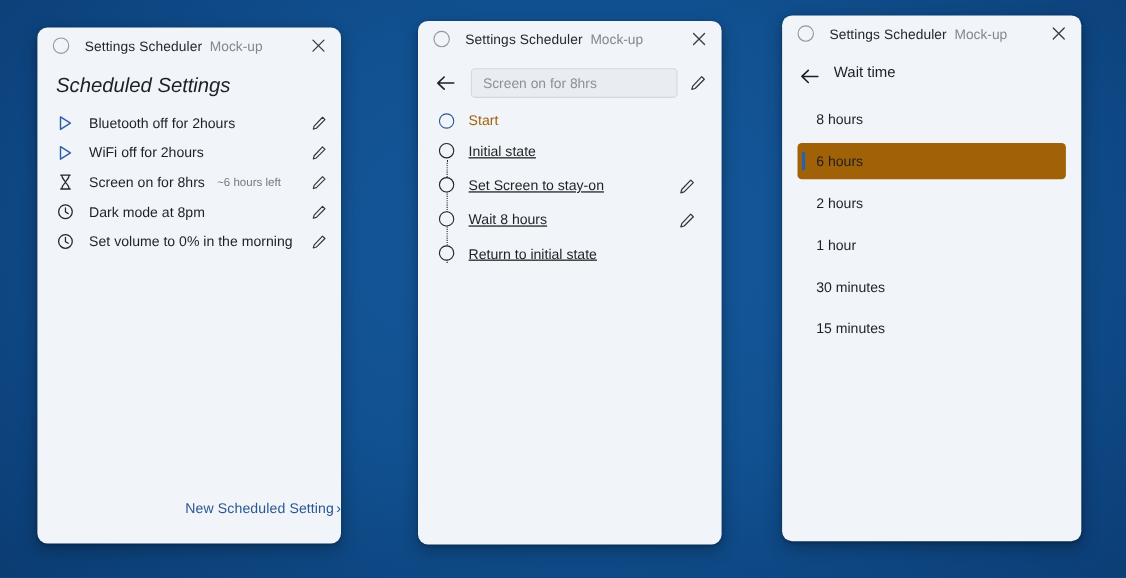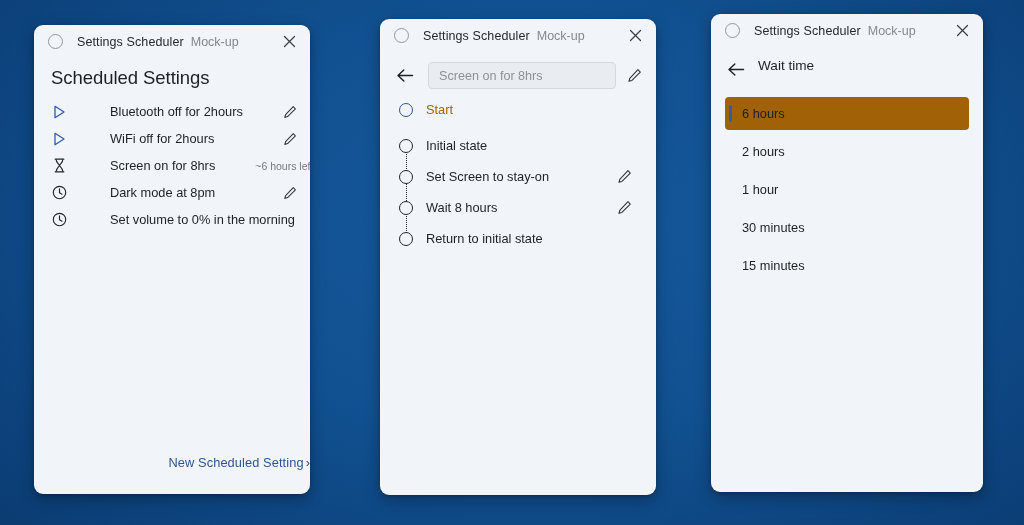--- a/index.html
+++ b/index.html
@@ -74,31 +74,31 @@
   }
   .close-btn svg { display: block; }
 
   
   .page-heading {
     margin: 9px 0 0 17px;
     font-size: 18.5px;
     color: #1d2024;
     font-weight: 400;
     letter-spacing: -0.05px;
+    font-style: italic;
   }
   .sched-list {
     margin-top: 9px;
   }
   .sched-row {
     display: flex;
     align-items: center;
     height: 27px;
     padding: 0 12px 0 17px;
     box-sizing: border-box;
-    gap: 29px;
   }
   .sched-icon {
     width: 17px;
     height: 17px;
     flex: 0 0 auto;
     display: flex;
     align-items: center;
     justify-content: center;
   }
   .sched-icon svg { display: block; }
@@ -205,23 +205,23 @@
     position: absolute;
     left: 25.5px;
     top: 15px;
     bottom: 15px;
     width: 0;
     border-left: 1.6px dotted #22252a;
   }
   .flow-row {
     position: relative;
     display: flex;
-    align-items: center;
     height: 31px;
     padding-right: 23px;
+    text-decoration: underline;
   }
   .flow-ring {
     width: 14px;
     height: 14px;
     border-radius: 50%;
     border: 1.4px solid #22252a;
     box-sizing: border-box;
     background: #f1f4f8;
     flex: 0 0 auto;
     z-index: 1;
@@ -470,20 +470,23 @@
     <div class="subpage-head">
       <div class="back-arrow">
         <svg width="18" height="15" viewBox="0 0 18 15">
             <path d="M16.5 7.5 H2 M7.8 2 L2 7.5 L7.8 13" fill="none" stroke="currentColor" stroke-width="1.45" stroke-linecap="round" stroke-linejoin="round"></path>
           </svg>
       </div>
       <div class="subpage-title">Wait time</div>
     </div>
 
     <div class="option-list">
+      <div class="option-row">
+        <span class="option-label">8 hours</span>
+      </div>
       <div class="option-gap"></div>
       <div class="option-row selected">
         <span class="option-label">6 hours</span>
       </div>
       <div class="option-gap"></div>
       <div class="option-row">
         <span class="option-label">2 hours</span>
       </div>
       <div class="option-gap"></div>
       <div class="option-row">

